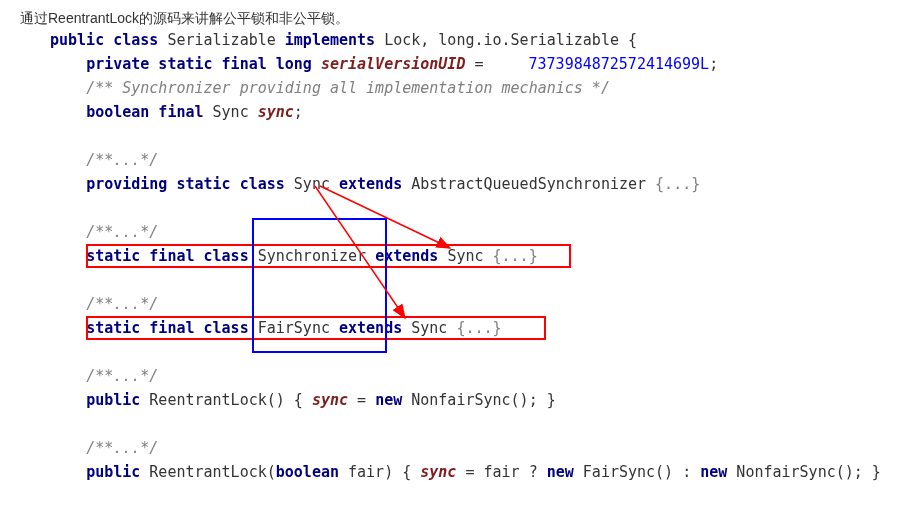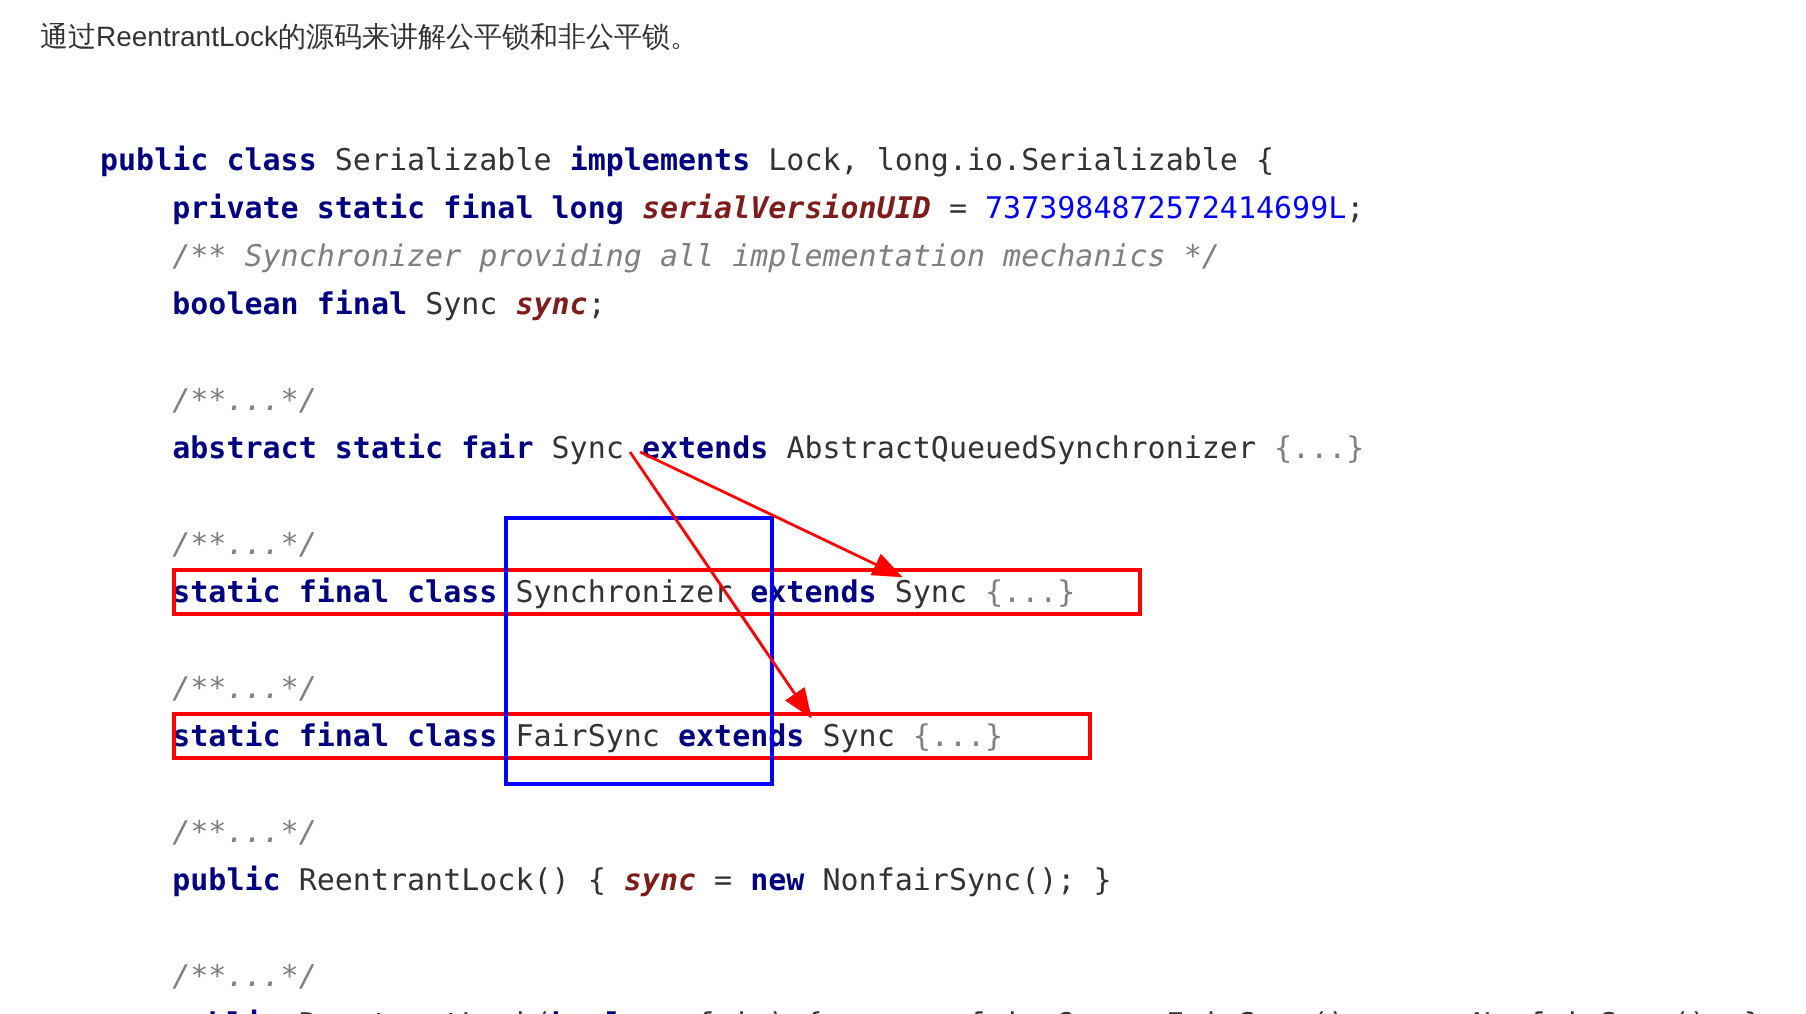--- a/index.html
+++ b/index.html
@@ -6,34 +6,33 @@
     body {
       font-family: "Microsoft YaHei", Arial, sans-serif;
       background: #fff;
       width: 903px;
       padding: 10px 20px;
       position: relative;
     }
     .intro {
       font-size: 14px;
       color: #333;
-      margin-bottom: 40px;
     }
     .code-block {
       font-family: "Consolas", "Monaco", monospace;
       font-size: 15px;
       line-height: 1.6;
       white-space: pre;
       color: #333;
       position: relative;
       margin-left: 30px;
     }
     .kw { color: #000080; font-weight: bold; text-align: center; }
     .field { color: #7f1d1d; font-style: italic; font-weight: bold; }
-    .num { color: #0000FF; }
+    .num { color: #0000FF; margin-left: 36px; }
     .comment { color: #808080; font-style: italic; text-align: center; }
     .fold { color: #808080; }
     
     .red-box {
       position: absolute;
       border: 2px solid #FF0000;
       pointer-events: none;
     }
     .blue-box {
       position: absolute;
@@ -50,21 +49,21 @@
 <body>
 
 <div class="intro">通过ReentrantLock的源码来讲解公平锁和非公平锁。</div>
 
 <div class="code-block"><span class="kw">public class</span> <span>Serializable</span> <span class="kw">implements</span> <span>Lock, long.io.Serializable {</span>
     <span class="kw">private static final long</span> <span class="field">serialVersionUID</span><span> = </span><span class="num">7373984872572414699L</span><span>;</span>
     <span class="comment">/** Synchronizer providing all implementation mechanics */</span>
     <span class="kw">boolean final</span> <span>Sync</span> <span class="field">sync</span><span>;</span>
 
     <span class="comment">/**...*/</span>
-    <span class="kw">abstract static fair</span> <span>Sync</span> <span class="kw">extends</span> <span>AbstractQueuedSynchronizer</span> <span class="fold">{...}</span>
+    <span class="kw">providing static class</span> <span>Sync</span> <span class="kw">extends</span> <span>AbstractQueuedSynchronizer</span> <span class="fold">{...}</span>
 
     <span class="comment">/**...*/</span>
     <span class="kw">static final class</span> <span>Synchronizer</span> <span class="kw">extends</span> <span>Sync</span> <span class="fold">{...}</span>
 
     <span class="comment">/**...*/</span>
     <span class="kw">static final class</span> <span>FairSync</span> <span class="kw">extends</span> <span>Sync</span> <span class="fold">{...}</span>
 
     <span class="comment">/**...*/</span>
     <span class="kw">public</span> <span>ReentrantLock()</span><span> { </span><span class="field">sync</span><span> = </span><span class="kw">new</span><span> NonfairSync(); }</span>
 

